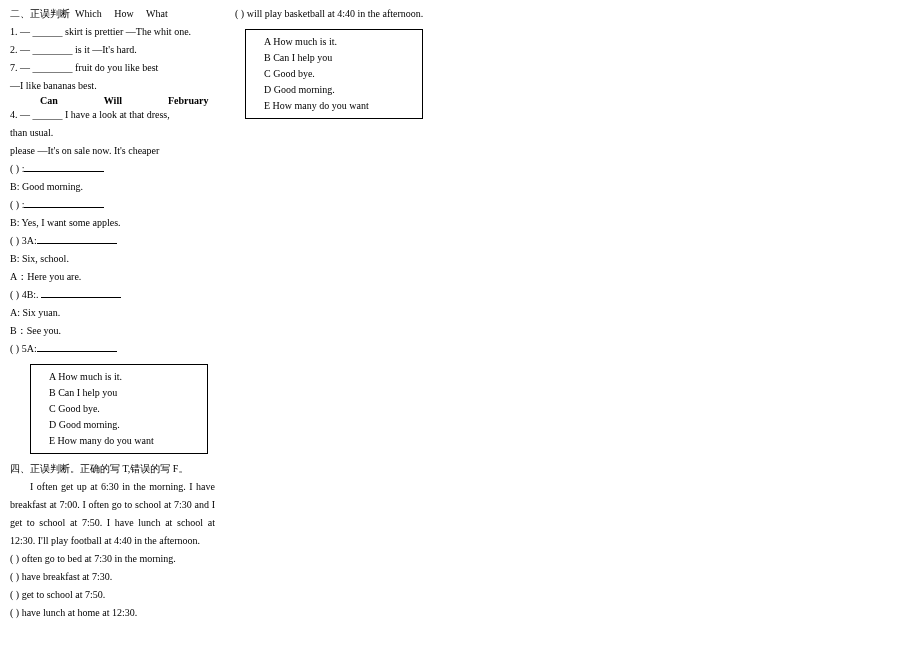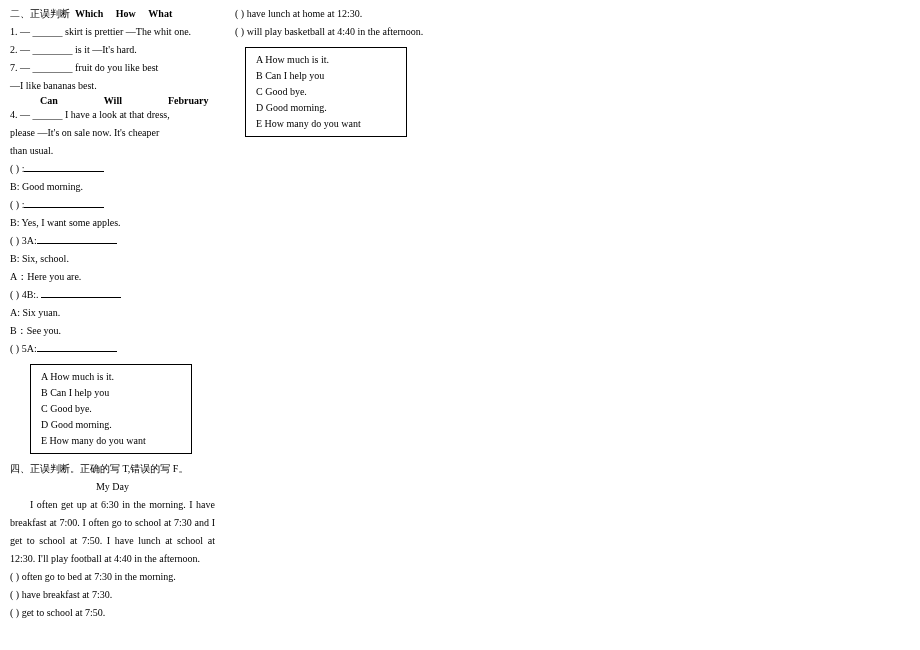--- a/index.html
+++ b/index.html
@@ -19,32 +19,32 @@
     column-fill: auto;
     width: 450px;
     height: 640px;
     padding: 5px 10px;
     box-sizing: border-box;
   }
   .line {
     line-height: 1.8;
     margin: 0;
   }
-  .bold { font-weight: bold; margin-top: 21px; }
+  .bold { font-weight: normal; margin-top: 21px; }
   .blank {
     display: inline-block;
     border-bottom: 1px solid #000;
     min-width: 40px;
     height: 10px;
     vertical-align: baseline;
   }
   .blank-long { min-width: 80px; }
   .box {
     border: 1px solid #000;
-    padding: 4px 10px;
+    padding: 4px 18px;
     margin: 6px 0 6px 20px;
     width: 140px;
     break-inside: avoid;
   }
   .box .line { line-height: 1.6; }
   .center { text-align: center; }
   .just { text-align: justify; }
   .wordgroup {
     display: flex;
     gap: 46px;
@@ -68,22 +68,22 @@
   <p class="line">7. — ________ fruit do you like best</p>
   <p class="line">—I like bananas best.</p>
 
   <div class="wordgroup">
     <span>Can</span>
     <span>Will</span>
     <span>February</span>
   </div>
 
   <p class="line just">4. — ______ I have a look at that dress,</p>
+  <p class="line">than usual.</p>
   <p class="line just">please —It's on sale now. It's cheaper</p>
-  <p class="line">than usual.</p>
 
   <p class="line"><span>(   ) :</span><span class="blank blank-long"></span></p>
   <p class="line">B: Good morning.</p>
   <p class="line"><span>(   ) :</span><span class="blank blank-long"></span></p>
   <p class="line">B: Yes, I want some apples.</p>
   <p class="line"><span>(   ) 3A:</span><span class="blank blank-long"></span></p>
   <p class="line">B: Six, school.</p>
   <p class="line">A：Here you are.</p>
   <p class="line"><span>(   ) 4B:.</span> <span class="blank blank-long"></span></p>
   <p class="line">A: Six yuan.</p>
@@ -92,21 +92,20 @@
 
   <div class="box">
     <p class="line">A How much is it.</p>
     <p class="line">B Can I help you</p>
     <p class="line">C Good bye.</p>
     <p class="line">D Good morning.</p>
     <p class="line">E How many do you want</p>
   </div>
 
   <p class="line">四、正误判断。正确的写 T,错误的写 F。</p>
-  <p class="line center">My Day</p>
   <p class="line just" style="text-indent:2em;">I often get up at 6:30 in the morning. I have breakfast at 7:00. I often go to school at 7:30 and I get to school at 7:50. I have lunch at school at 12:30. I'll play football at 4:40 in the afternoon.</p>
   <p class="line just">(   ) often go to bed at 7:30 in the morning.</p>
   <p class="line">(   ) have breakfast at 7:30.</p>
   <p class="line">(   ) get to school at 7:50.</p>
   <p class="line">(   ) have lunch at home at 12:30.</p>
   <p class="line just">(   ) will play basketball at 4:40 in the afternoon.</p>
 
   <div class="box" style="margin-left:10px;">
     <p class="line">A How much is it.</p>
     <p class="line">B Can I help you</p>

